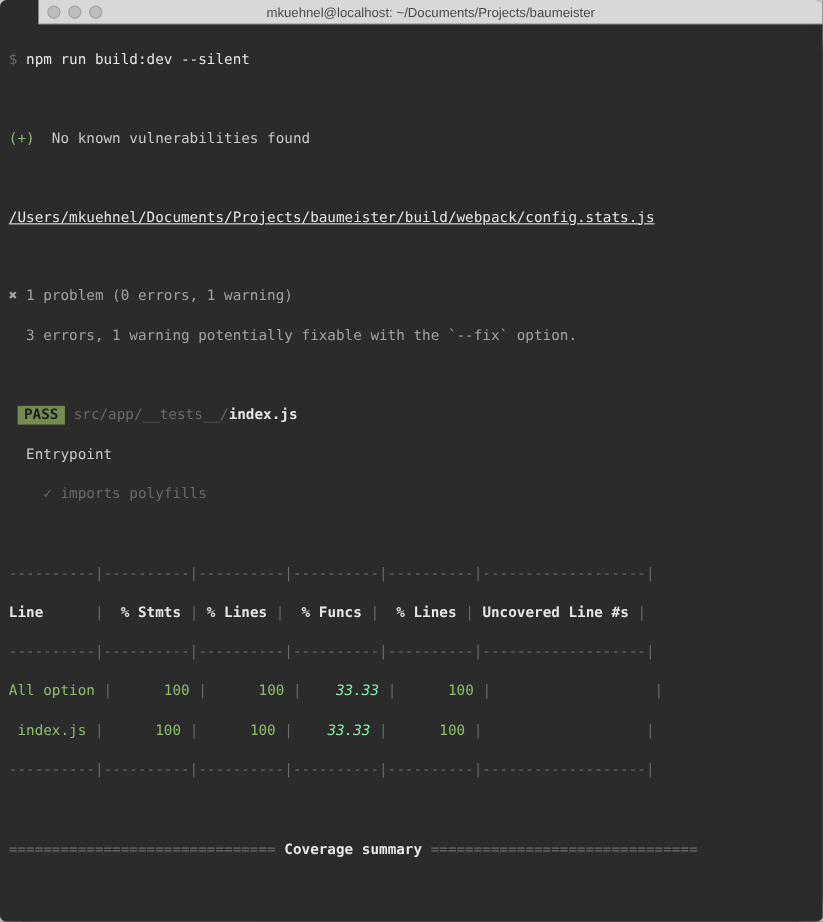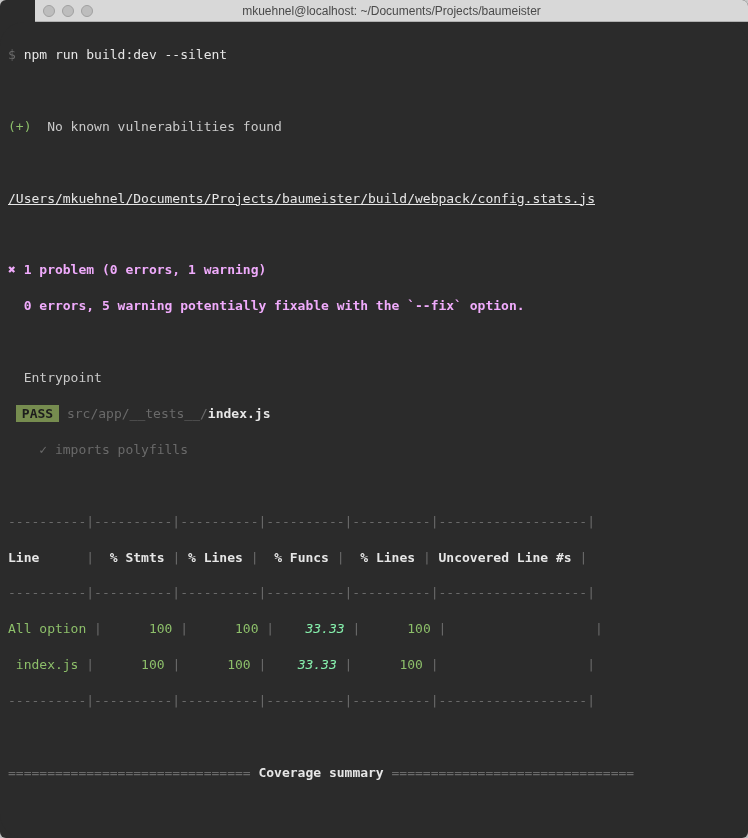--- a/index.html
+++ b/index.html
@@ -49,21 +49,21 @@
   color: #c9c9c9;
   padding: 6px 8px;
   overflow: hidden;
   line-height: 1.38;
   white-space: pre;
   font-size: 13px;
   border-radius: 24px;
 }
 .dim { color: #6a6a6a; }
 .green { color: #8dbf6a; }
-.yellow { color: #f0abfc; font-weight: bold; }
+.yellow { color: #a3a3a3; font-weight: normal; }
 .yellow-n { color: #d6b05c; }
 .red { color: #86efac; font-style: italic; }
 .bold { font-weight: bold; color: #e6e6e6; }
 .white { color: #e6e6e6; }
 .underline { text-decoration: underline; }
 .pass-badge {
   background: #768c4f;
   color: #1d1d1d;
   padding: 1px 6px;
   font-weight: bold;
@@ -84,24 +84,24 @@
   </div>
 
   <div class="terminal">
 <div><span class="dim">$</span> <span class="white">npm run build:dev --silent</span></div>
 <div class="blank"></div>
 <div><span class="green">(+)</span>  <span>No known vulnerabilities found</span></div>
 <div class="blank"></div>
 <div class="white underline">/Users/mkuehnel/Documents/Projects/baumeister/build/webpack/config.stats.js</div>
 <div class="blank"></div>
 <div class="yellow"><span>✖</span> <span>1 problem (0 errors, 1 warning)</span></div>
-<div class="yellow">  <span>0 errors, 5 warning potentially fixable with the `--fix` option.</span></div>
+<div class="yellow">  <span>3 errors, 1 warning potentially fixable with the `--fix` option.</span></div>
 <div class="blank"></div>
+<div> <span class="pass-badge">PASS</span> <span class="dim">src/app/__tests__/</span><span class="bold">index.js</span></div>
 <div>  <span>Entrypoint</span></div>
-<div> <span class="pass-badge">PASS</span> <span class="dim">src/app/__tests__/</span><span class="bold">index.js</span></div>
 <div class="dim">    <span>✓</span> <span>imports polyfills</span></div>
 <div class="blank"></div>
 <div class="dim">----------|----------|----------|----------|----------|-------------------|</div>
 <div><span class="bold">Line</span>      <span class="dim">|</span>  <span class="bold">% Stmts</span> <span class="dim">|</span> <span class="bold">% Lines</span> <span class="dim">|</span>  <span class="bold">% Funcs</span> <span class="dim">|</span>  <span class="bold">% Lines</span> <span class="dim">|</span> <span class="bold">Uncovered Line #s</span> <span class="dim">|</span></div>
 <div class="dim">----------|----------|----------|----------|----------|-------------------|</div>
 <div><span class="green">All option</span> <span class="dim">|</span>      <span class="green">100</span> <span class="dim">|</span>      <span class="green">100</span> <span class="dim">|</span>    <span class="red">33.33</span> <span class="dim">|</span>      <span class="green">100</span> <span class="dim">|</span>                   <span class="dim">|</span></div>
 <div> <span class="green">index.js</span> <span class="dim">|</span>      <span class="green">100</span> <span class="dim">|</span>      <span class="green">100</span> <span class="dim">|</span>    <span class="red">33.33</span> <span class="dim">|</span>      <span class="green">100</span> <span class="dim">|</span>                   <span class="dim">|</span></div>
 <div class="dim">----------|----------|----------|----------|----------|-------------------|</div>
 <div class="blank"></div>
 <div><span class="dim">===============================</span> <span class="bold">Coverage summary</span> <span class="dim">===============================</span></div>

